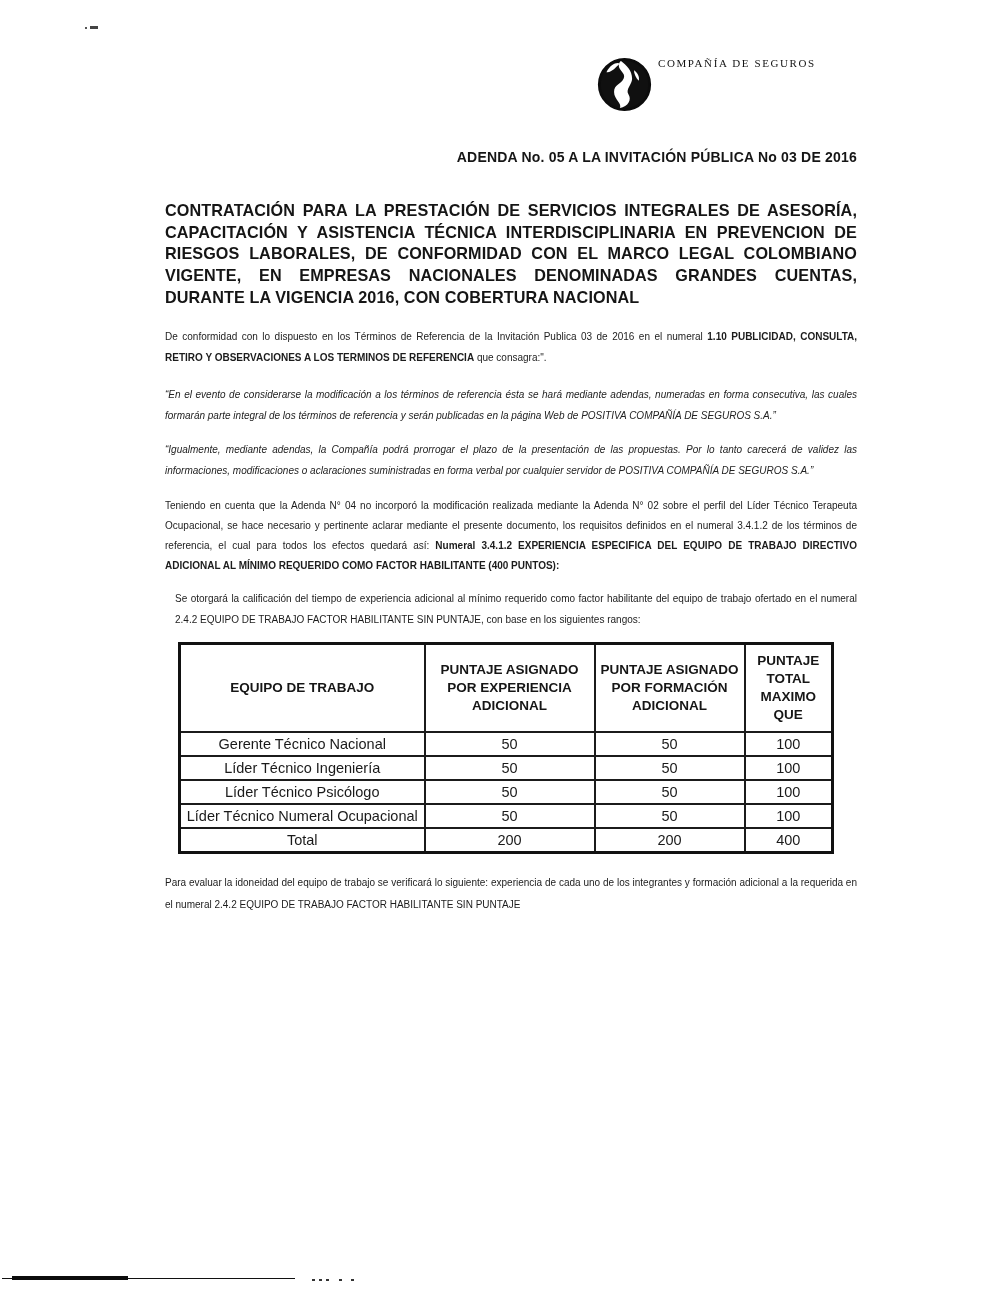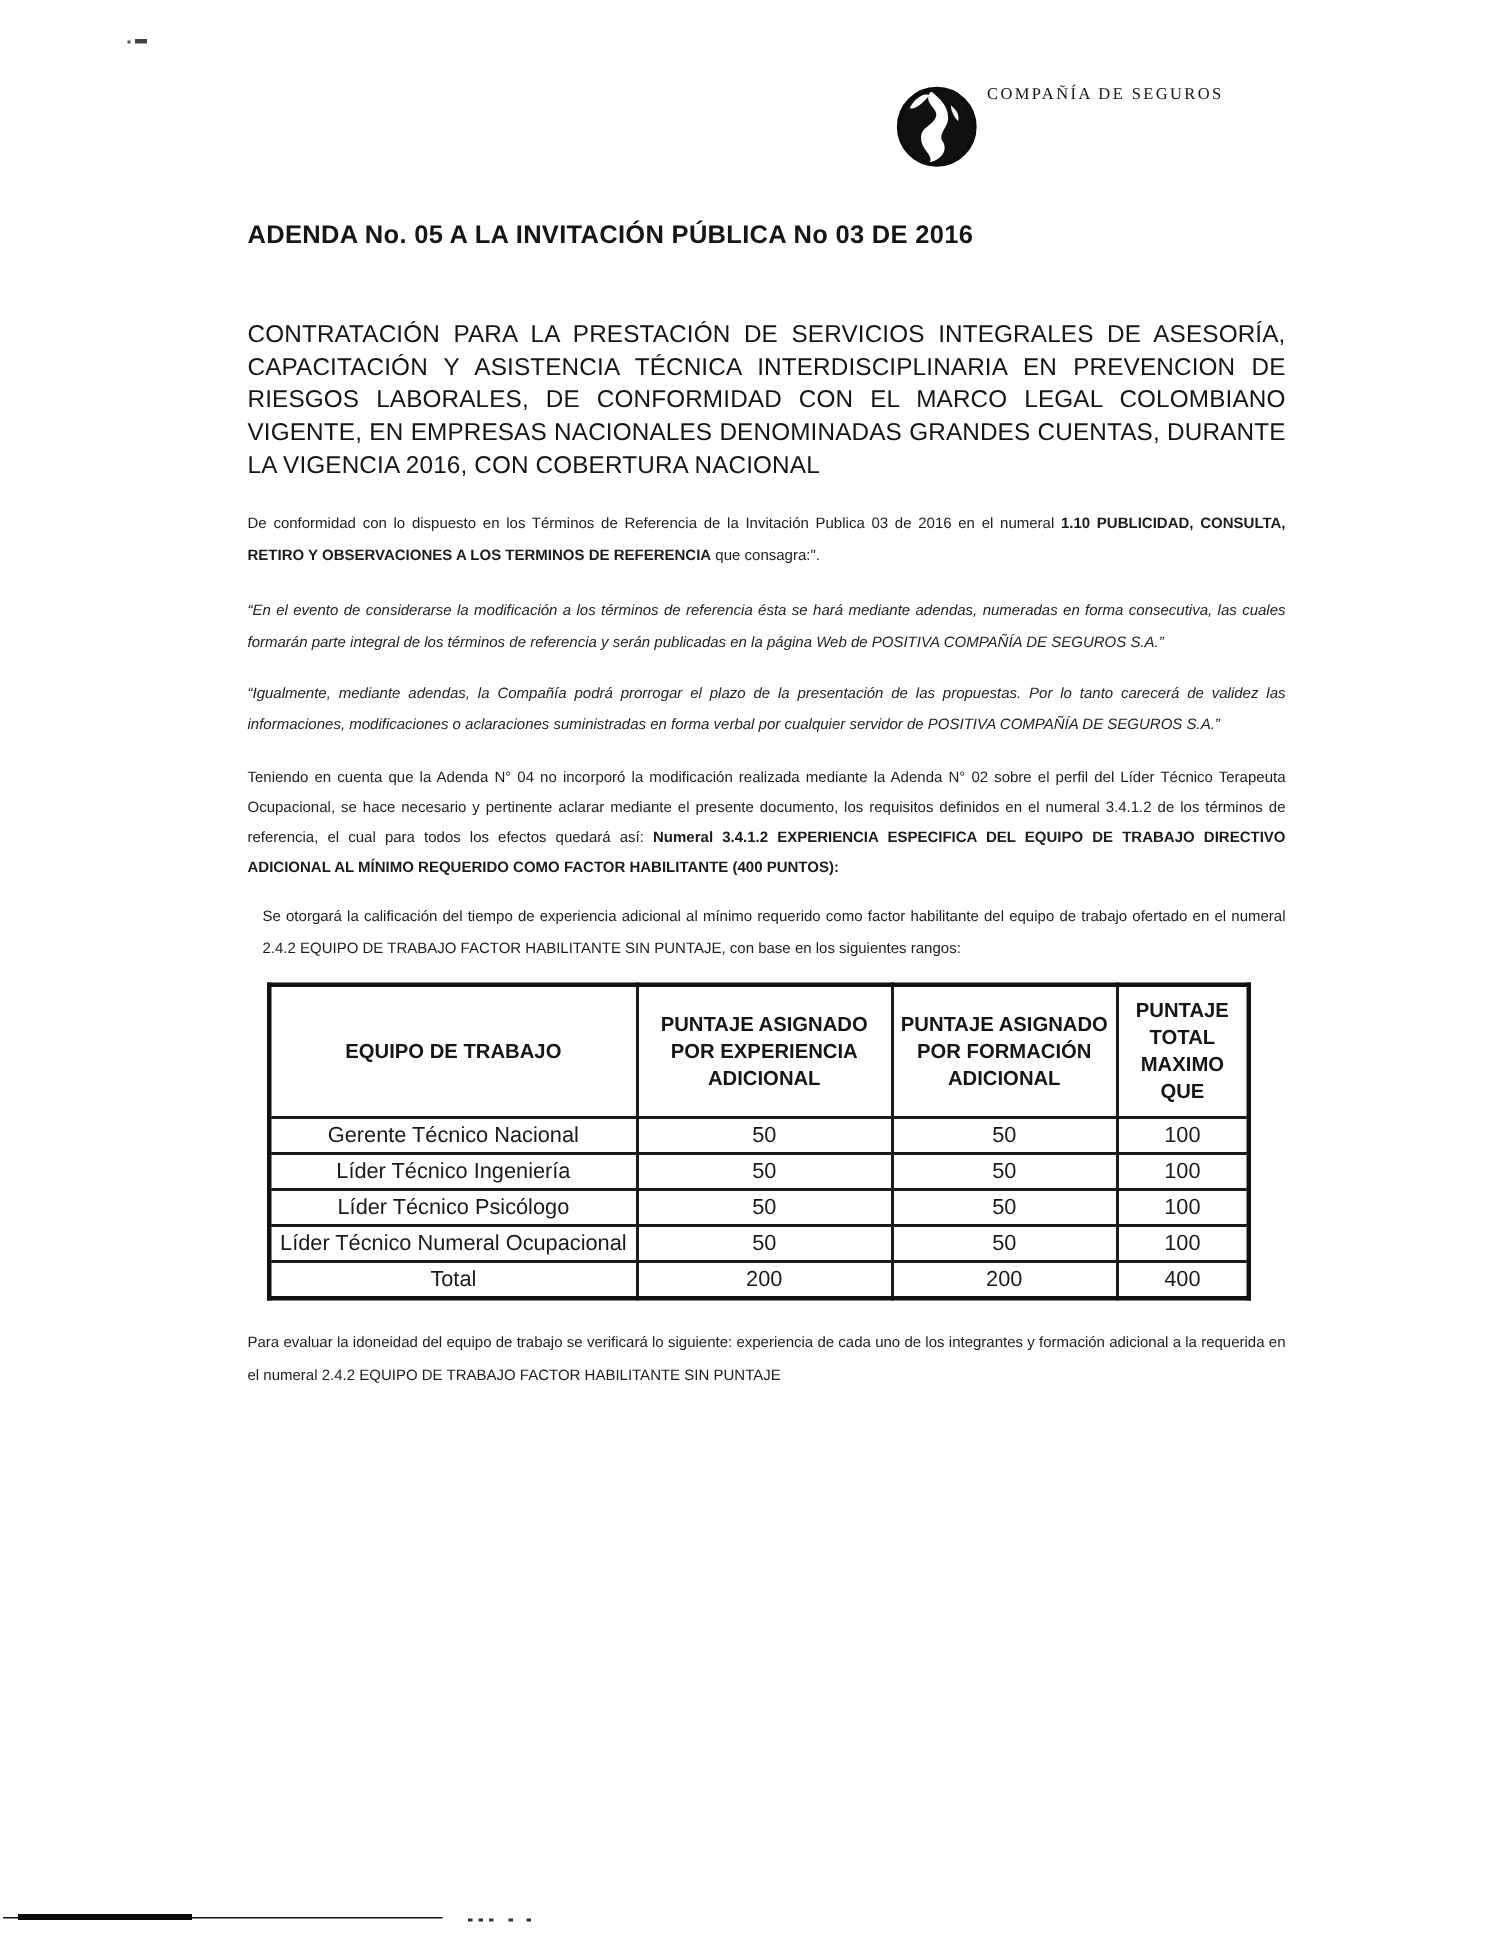--- a/index.html
+++ b/index.html
@@ -21,25 +21,25 @@
     font-size:35px; line-height:36px; letter-spacing:1px;
   }
   .logo-name::first-letter { font-size:1.12em; }
   .logo-sub {
     font-family:"Liberation Serif", serif; color:#141414;
     font-size:11px; letter-spacing:1.6px; margin-top:-1px; white-space:nowrap;text-align:right;
   }
 
   .content { position:absolute; left:165px; top:0; width:692px; }
 
-  .title { margin:145px 0 0 0; text-align:left; font-size:17px; font-weight:700; line-height:24px; color:#161616; letter-spacing:0.2px; }
+  .title { margin:145px 0 0 0; text-align:right; font-size:14px; font-weight:700; line-height:24px; color:#161616; letter-spacing:0.2px; }
   .title span { display:block; }
 
   p { margin:0; text-align:justify; font-size:10px; line-height:21px; color:#1c1c1c; }
-  .p-object   { margin-top:44px; font-weight:400; font-size:16.2px; line-height:21.7px; color:#151515; letter-spacing:0.1px; }
+  .p-object   { margin-top:31px; font-weight:700; font-size:16.2px; line-height:21.7px; color:#151515; letter-spacing:0.1px; }
   .p-conform  { margin-top:17px; }
   .p-quote    { margin-top:16px; font-style:italic; line-height:21.6px; color:#222; }
   .p-quote2   { margin-top:12px;font-style:italic; }
   .p-teniendo { margin-top:14px; line-height:20px; }
   .p-otorgara { margin-top:12px; line-height:21.6px;margin-left:10px; }
   .p-evaluar  { margin-top:18px; line-height:21.6px; }
   .b { font-weight:700; }
 
   table.score {
     margin:11px 0 0 13px; width:653px; border-collapse:collapse; table-layout:fixed;

